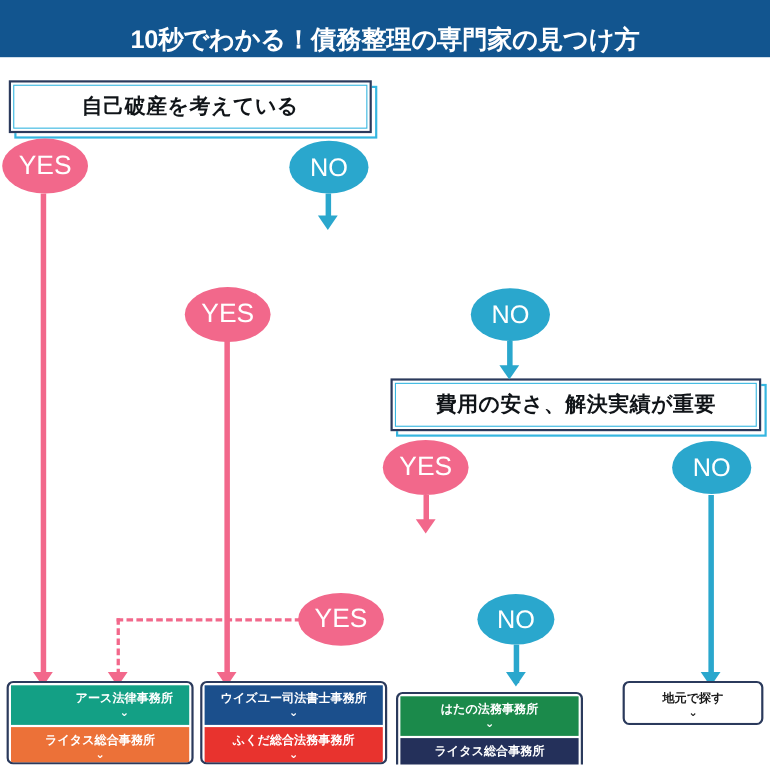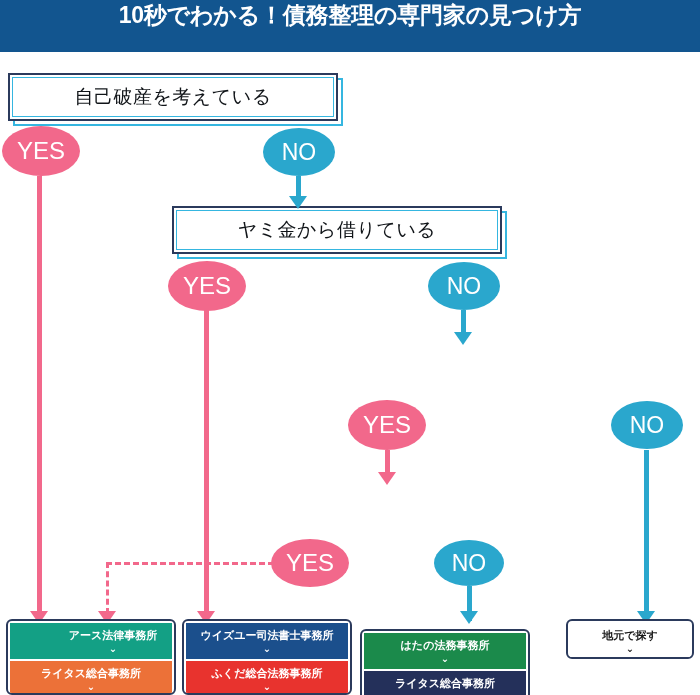--- a/index.html
+++ b/index.html
@@ -8,21 +8,21 @@
     background: #ffffff;
     font-family: "Liberation Sans", "DejaVu Sans", sans-serif;
     overflow: hidden;
   }
   #root { position: relative; width: 700px; height: 695px; background:#fff; }
 
   
   .header {
     position: absolute; left: 0; top: 0; width: 700px; height: 52px;
     background: #12558f;
-    display: flex; align-items: flex-start; justify-content: center;
+    display: flex; align-items: flex-end; justify-content: center;
   }
   .header-title {
     color: #ffffff;
     font-size: 23px;
     font-weight: bold;
     letter-spacing: -0.2px;
     white-space: nowrap;
   }
 
   
@@ -41,21 +41,21 @@
     display: flex; align-items: center; justify-content: center;
   }
   .dbox .frame::after {
     content: "";
     position: absolute; left: 2px; top: 2px; right: 2px; bottom: 2px;
     border: 1px solid #35b6e0;
     pointer-events: none;
   }
   .dbox .dlabel {
     position: relative; z-index: 2;
-    font-size: 19px; font-weight: normal; color: #101418;
+    font-size: 19px; font-weight: bold; color: #101418;
     white-space: nowrap; letter-spacing: 0.5px;
   }
 
   
   .pill {
     position: absolute;
     display: flex; align-items: center; justify-content: center;
     border-radius: 50%;
     color: #ffffff; font-weight: normal;
     z-index: 6;
@@ -136,27 +136,27 @@
   <div class="vline blue" style="left:467px; top:586px; width:5px; height:35px;"></div>
   <div class="arrowhead blue" style="left:460px; top:611px;"></div>
 
   <div class="dbox" style="left:8px; top:73px; width:330px; height:48px;">
     <div class="shadow"></div>
     <div class="frame">
       <span class="dlabel">自己破産を考えている</span>
     </div>
   </div>
 
-  <div class="dbox" style="left:172px; top:206px; width:330px; height:48px;">
+
+  <div class="dbox" style="left:355px; top:344px; width:337px; height:48px;">
     <div class="shadow"></div>
     <div class="frame">
-      <span class="dlabel">ヤミ金から借りている</span>
-    </div>
-  </div>
-
+      <span class="dlabel">費用の安さ、解決実績が重要</span>
+    </div>
+  </div>
 
 
   <div class="pill yes" style="left:2px; top:126px; width:78px; height:50px; font-size:24px;">
     <span>YES</span>
   </div>
 
   <div class="pill no" style="left:263px; top:128px; width:72px; height:48px; font-size:23px;">
     <span>NO</span>
   </div>
 

